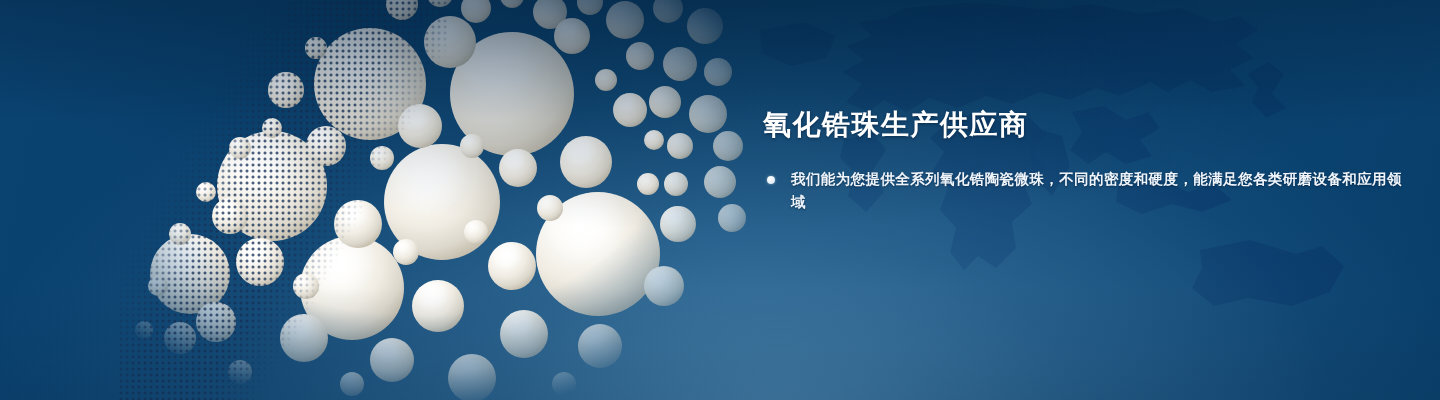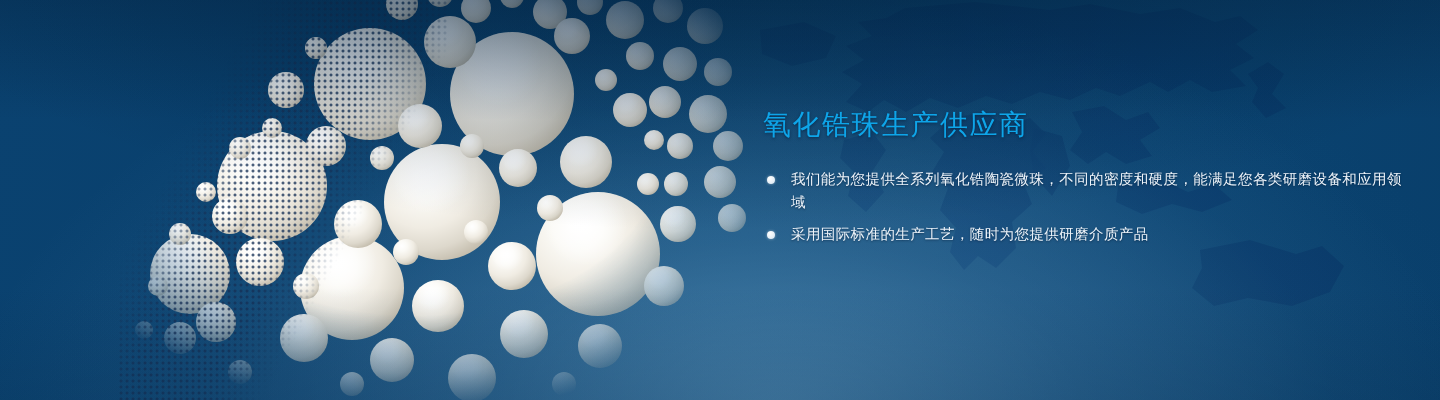--- a/index.html
+++ b/index.html
@@ -89,22 +89,22 @@
     position: absolute;
     left: 763px;
     top: 108px;
     width: 640px;
   }
 
   .headline {
     margin: 0 0 26px 0;
     font-size: 28px;
     line-height: 34px;
-    font-weight: 400;
-    color: #0ea5e9;
+    font-weight: 700;
+    color: #ffffff;
     letter-spacing: 1.5px;
     text-shadow: 0 1px 3px rgba(0,18,40,0.55);
     white-space: nowrap;
   }
 
   .bullets {
     list-style: none;
     margin: 0;
     padding: 0;
   }
@@ -123,21 +123,21 @@
   .dot {
     position: absolute;
     left: 4px;
     top: 8px;
     width: 8px;
     height: 8px;
     border-radius: 50%;
     background: radial-gradient(circle at 34% 30%, #ffffff 0%, #e8f1f8 55%, #cfe0ee 100%);
     box-shadow: 0 0 3px rgba(255,255,255,0.45);
   }
-  .bullet-text { display: block; }
+  .bullet-text { display: block; font-weight: bold; }
 </style>
 </head>
 <body>
 
 <div class="banner">
 
   <div class="bg-base"></div>
 
   <div class="bg-map">
     <svg viewBox="0 0 1440 400" preserveAspectRatio="none" aria-hidden="true">
@@ -315,20 +315,16 @@
   <div class="bg-vignette"></div>
 
   <div class="copy">
     <h1 class="headline">氧化锆珠生产供应商</h1>
 
     <ul class="bullets">
       <li class="bullet">
         <span class="dot"></span>
         <span class="bullet-text">我们能为您提供全系列氧化锆陶瓷微珠，不同的密度和硬度，能满足您各类研磨设备和应用领域</span>
       </li>
-      <li class="bullet">
-        <span class="dot"></span>
-        <span class="bullet-text">采用国际标准的生产工艺，随时为您提供研磨介质产品</span>
-      </li>
     </ul>
   </div>
 
 </div>
 
 </body></html>

